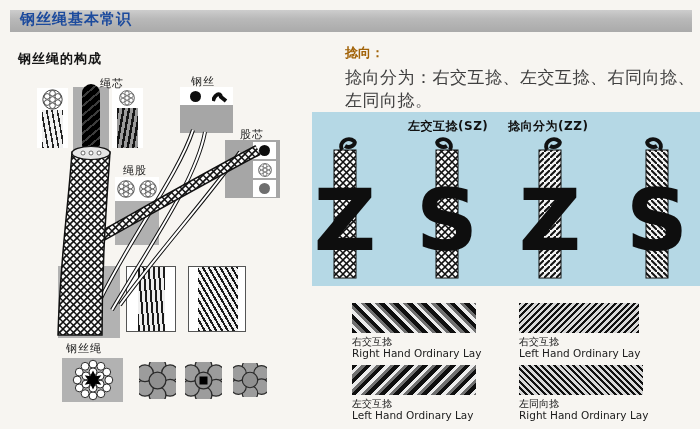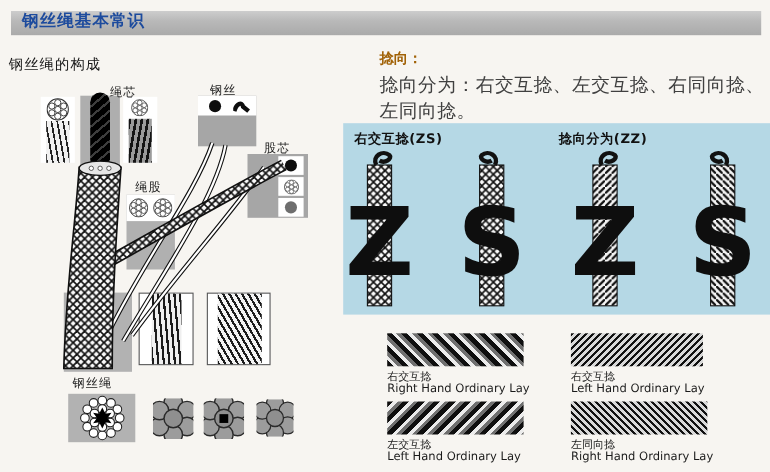--- a/index.html
+++ b/index.html
@@ -7,21 +7,21 @@
   body { font-family:"DejaVu Sans","Liberation Sans",sans-serif; background:#f7f5f1; position:relative; overflow:hidden; }
   .abs { position:absolute; }
 
   
   .header-bar { left:10px; top:10px; width:682px; height:22px;
     background:linear-gradient(180deg,#cdcdcd 0%,#b9b9b9 40%,#aaaaaa 100%);
     display:flex; align-items:flex-start; }
   .header-title { font-size:15px; font-weight:bold; color:#1d4b9d; padding-left:10px; letter-spacing:1px; }
 
   
-  .comp-title { left:8px; top:50px; font-size:13px; font-weight:normal; color:#151515; letter-spacing:1px; }
+  .comp-title { left:18px; top:50px; font-size:13px; font-weight:bold; color:#151515; letter-spacing:1px; }
   .part-label { font-size:11px; color:#1a1a1a; letter-spacing:1px; z-index:6; }
 
   .gbox { background:#b2b2b2; z-index:1; }
   .box-core-l { left:37px; top:88px; width:31px; height:60px; background:#fff; }
   .box-core-l .tex { position:absolute; left:5px; top:22px; width:21px; height:38px;
     background:repeating-linear-gradient(80deg,#232323 0 1.6px,#f1f1f1 1.6px 5.2px); }
   .box-core-m { left:73px; top:87px; width:36px; height:64px; background:#aeaeae; }
   .fiber-core { position:absolute; left:9px; top:-3px; width:18px; height:70px; border-radius:9px;
     background:repeating-linear-gradient(-40deg,#000 0 5px,#3d3d3d 5px 7px); }
   .box-core-r { left:112px; top:88px; width:31px; height:60px; background:#fff; }
@@ -236,21 +236,21 @@
   <ellipse cx="91" cy="153" rx="19" ry="6.5" fill="#e6e6e6" stroke="#111" stroke-width="1.2"></ellipse>
   <circle cx="83" cy="153" r="2" fill="#fff" stroke="#333" stroke-width="0.7"></circle>
   <circle cx="91" cy="153" r="2" fill="#fff" stroke="#333" stroke-width="0.7"></circle>
   <circle cx="99" cy="153" r="2" fill="#fff" stroke="#333" stroke-width="0.7"></circle>
 </svg>
 
 <div class="abs lay-heading">捻向：</div>
 <div class="abs lay-desc">捻向分为：右交互捻、左交互捻、右同向捻、左同向捻。</div>
 
 <div class="abs lay-panel">
-  <div class="lay-label" style="left:10px">右交互捻(ZS)</div>
+  <div class="lay-label" style="left:96px">左交互捻(SZ)</div>
   <div class="lay-label" style="left:196px">捻向分为(ZZ)</div>
 
   <svg class="lay-rope" style="left:3px" viewBox="0 0 60 150">
     <rect x="19" y="16" width="22" height="128" fill="url(#pXH)" stroke="#111"></rect>
     <path d="M27,16 C23,8 33,2 39,7 C42,10 35,15 30,12" fill="none" stroke="#111" stroke-width="4"></path>
     <text x="30" y="116" class="ribbon-letter">Z</text>
   </svg>
   <svg class="lay-rope" style="left:105px" viewBox="0 0 60 150">
     <rect x="19" y="16" width="22" height="128" fill="url(#pXH)" stroke="#111"></rect>
     <path d="M33,16 C37,8 27,2 21,7 C18,10 25,15 30,12" fill="none" stroke="#111" stroke-width="4"></path>

